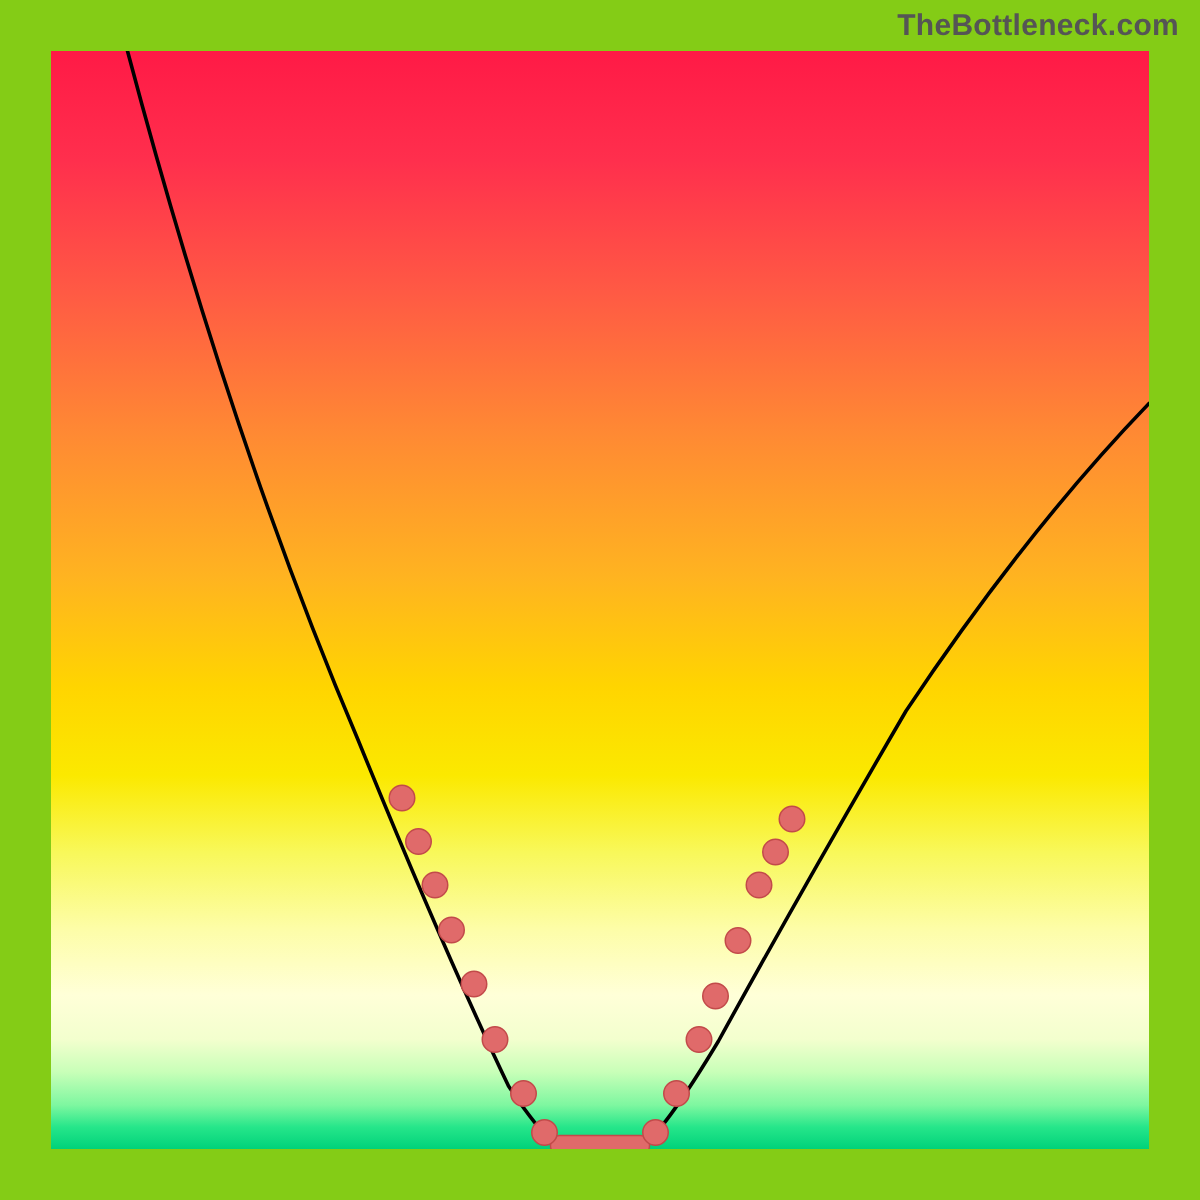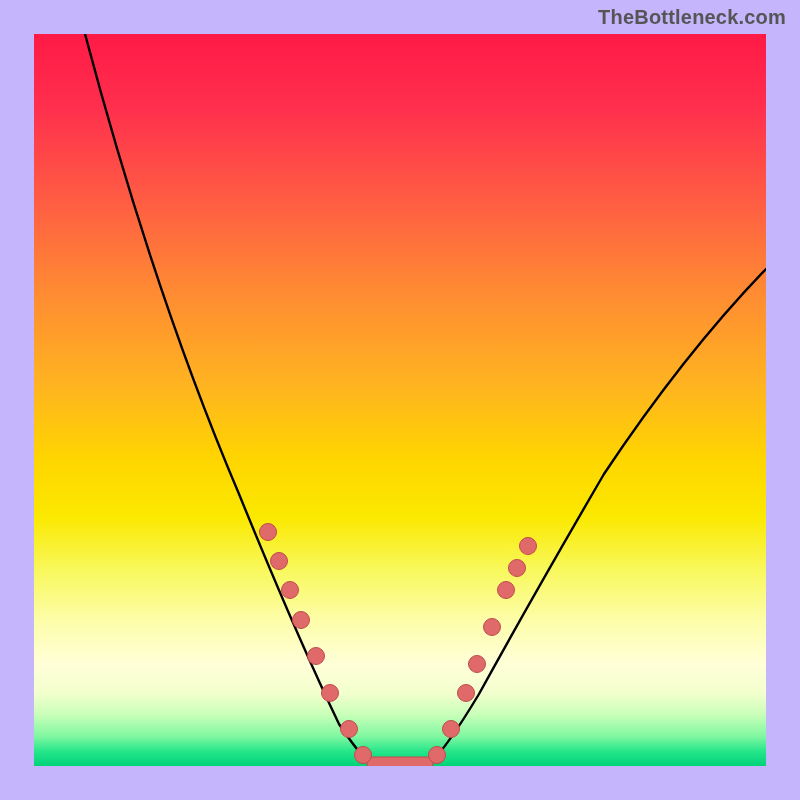--- a/index.html
+++ b/index.html
@@ -7,21 +7,21 @@
     padding: 0;
     width: 800px;
     height: 800px;
     background: #000;
     font-family: Arial, Helvetica, sans-serif;
   }
   .stage {
     position: relative;
     width: 800px;
     height: 800px;
-    background: #c4b5fd;
+    background: #84cc16;
   }
   .watermark {
     position: absolute;
     top: 6px;
     right: 14px;
     color: #555;
     font-size: 20px;
     font-weight: 600;
     letter-spacing: 0.2px;
     z-index: 5;

